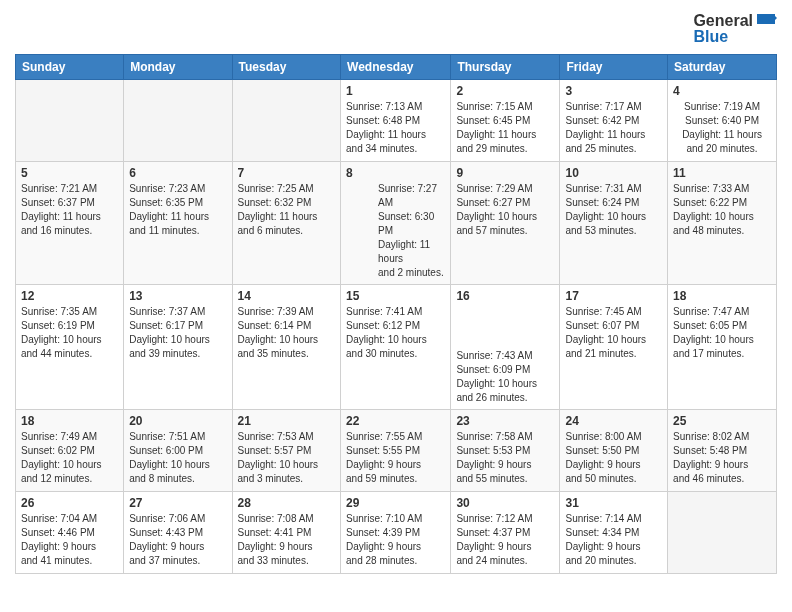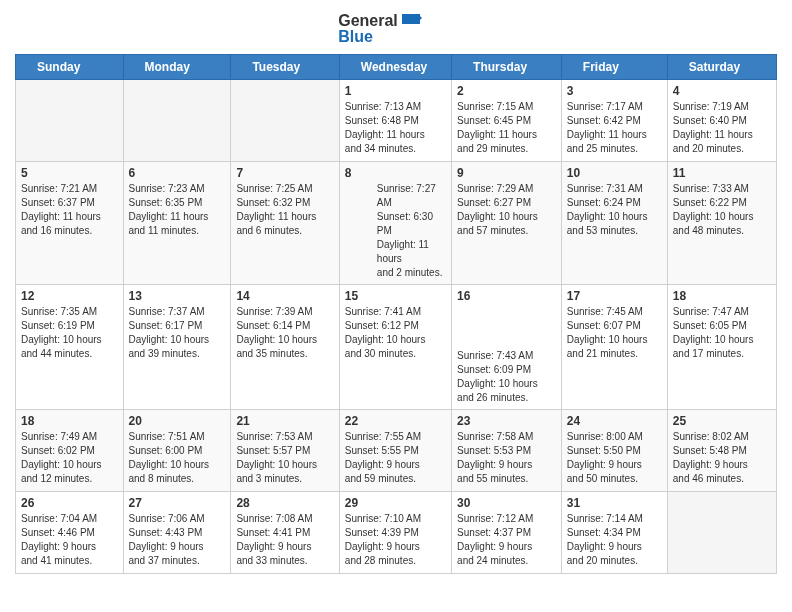--- a/index.html
+++ b/index.html
@@ -11,24 +11,23 @@
       overflow: hidden;
     }
     .container {
       width: 792px;
       height: 612px;
       padding: 10px 15px;
       position: relative;
     }
     .header {
       display: flex;
-      justify-content: center;
+      justify-content: flex-end;
       align-items: flex-start;
       margin-bottom: 8px;
-      gap: 32px;
     }
     .title-section {
       text-align: right;
     }
     .month-title {
       font-size: 32px;
       font-weight: normal;
       color: #333;
     }
     .location {
@@ -36,21 +35,21 @@
       color: #555;
     }
     .calendar {
       width: 100%;
       border-collapse: collapse;
     }
     .calendar th {
       background-color: #3a7fc1;
       color: white;
       text-align: left;
-      padding: 5px 21px;
+      padding: 5px 6px;
       font-size: 12px;
       font-weight: bold;
       border: 1px solid #2a6aaa;
     }
     .calendar td {
       border: 1px solid #d0d0d0;
       vertical-align: top;
       padding: 4px 5px;
       width: 113px;
       font-size: 10px;
@@ -145,21 +144,21 @@
           </td>
           <td>
             <div class="day-number">3</div>
             <div class="day-info" style="white-space: pre-line;">Sunrise: 7:17 AM
 Sunset: 6:42 PM
 Daylight: 11 hours
 and 25 minutes.</div>
           </td>
           <td>
             <div class="day-number">4</div>
-            <div class="day-info" style="white-space: pre-line;">Sunrise: 7:19 AM
+            <div class="day-info" style="white-space: pre-line; text-align: center;">Sunrise: 7:19 AM
 Sunset: 6:40 PM
 Daylight: 11 hours
 and 20 minutes.</div>
           </td>
         </tr>
         <tr>
           <td>
             <div class="day-number">5</div>
             <div class="day-info" style="white-space: pre-line;">Sunrise: 7:21 AM
 Sunset: 6:37 PM

